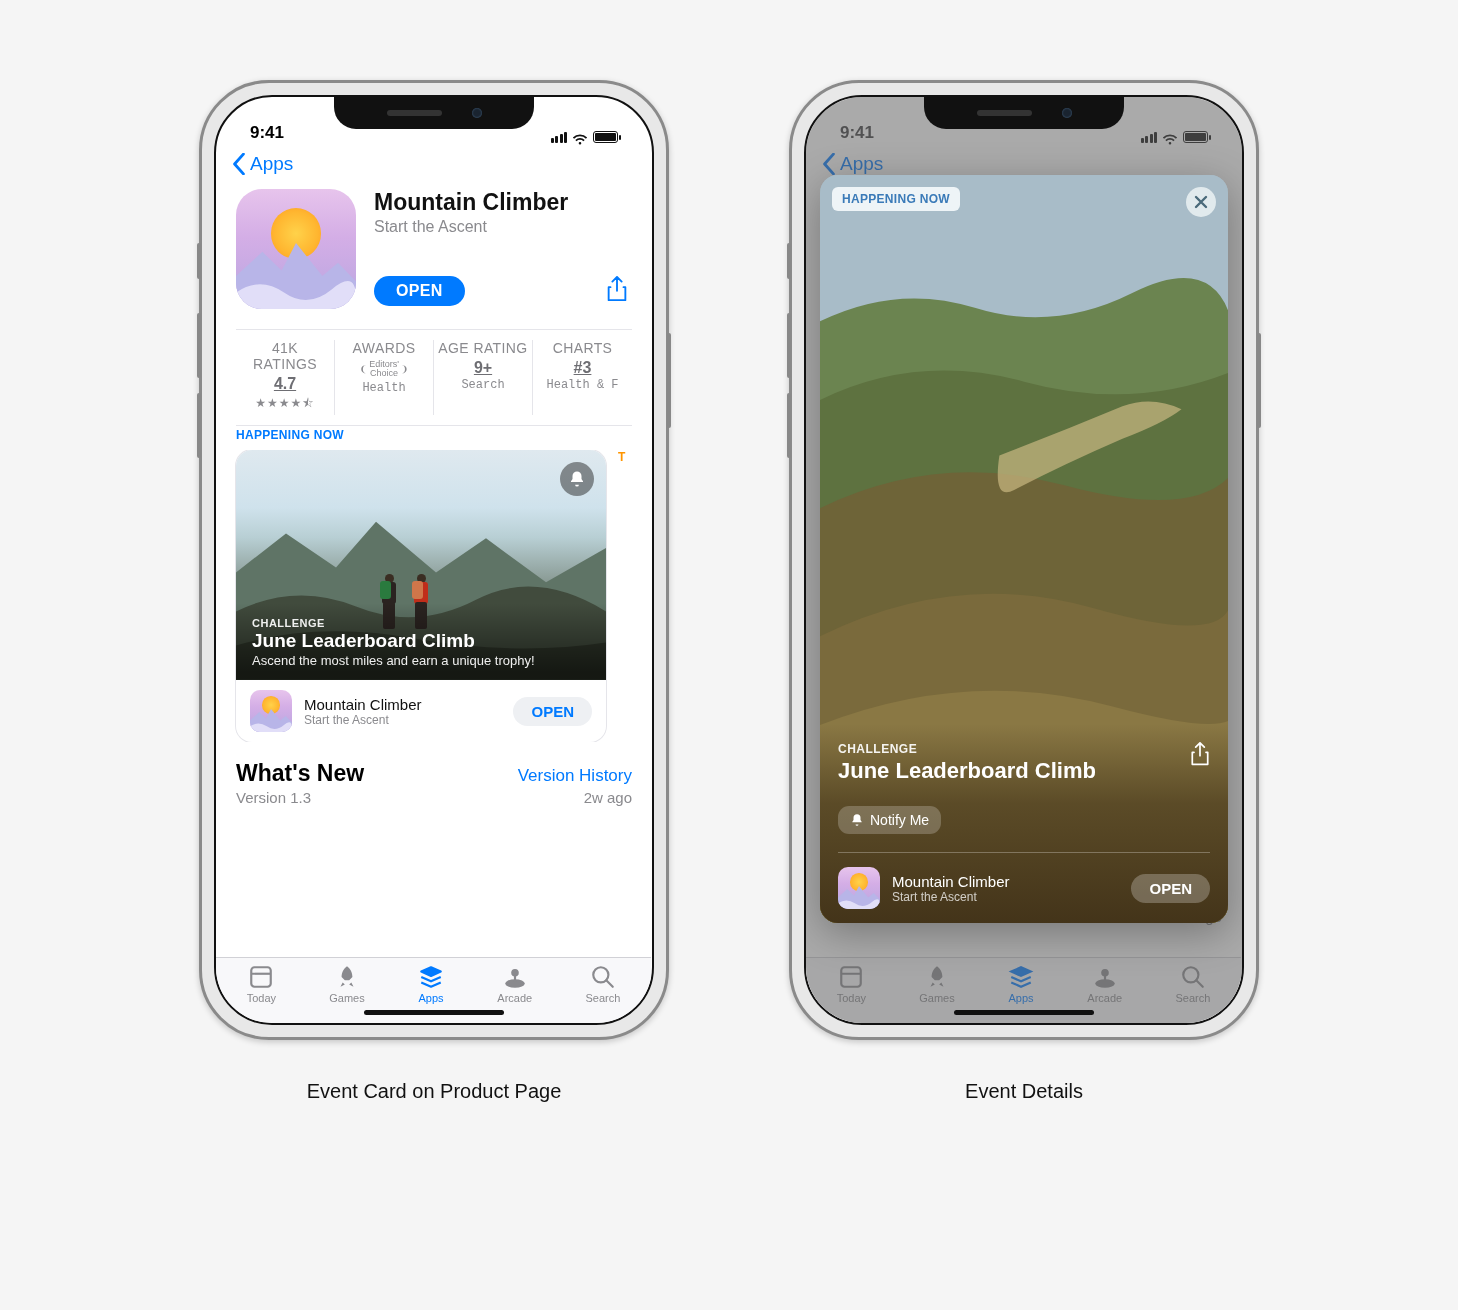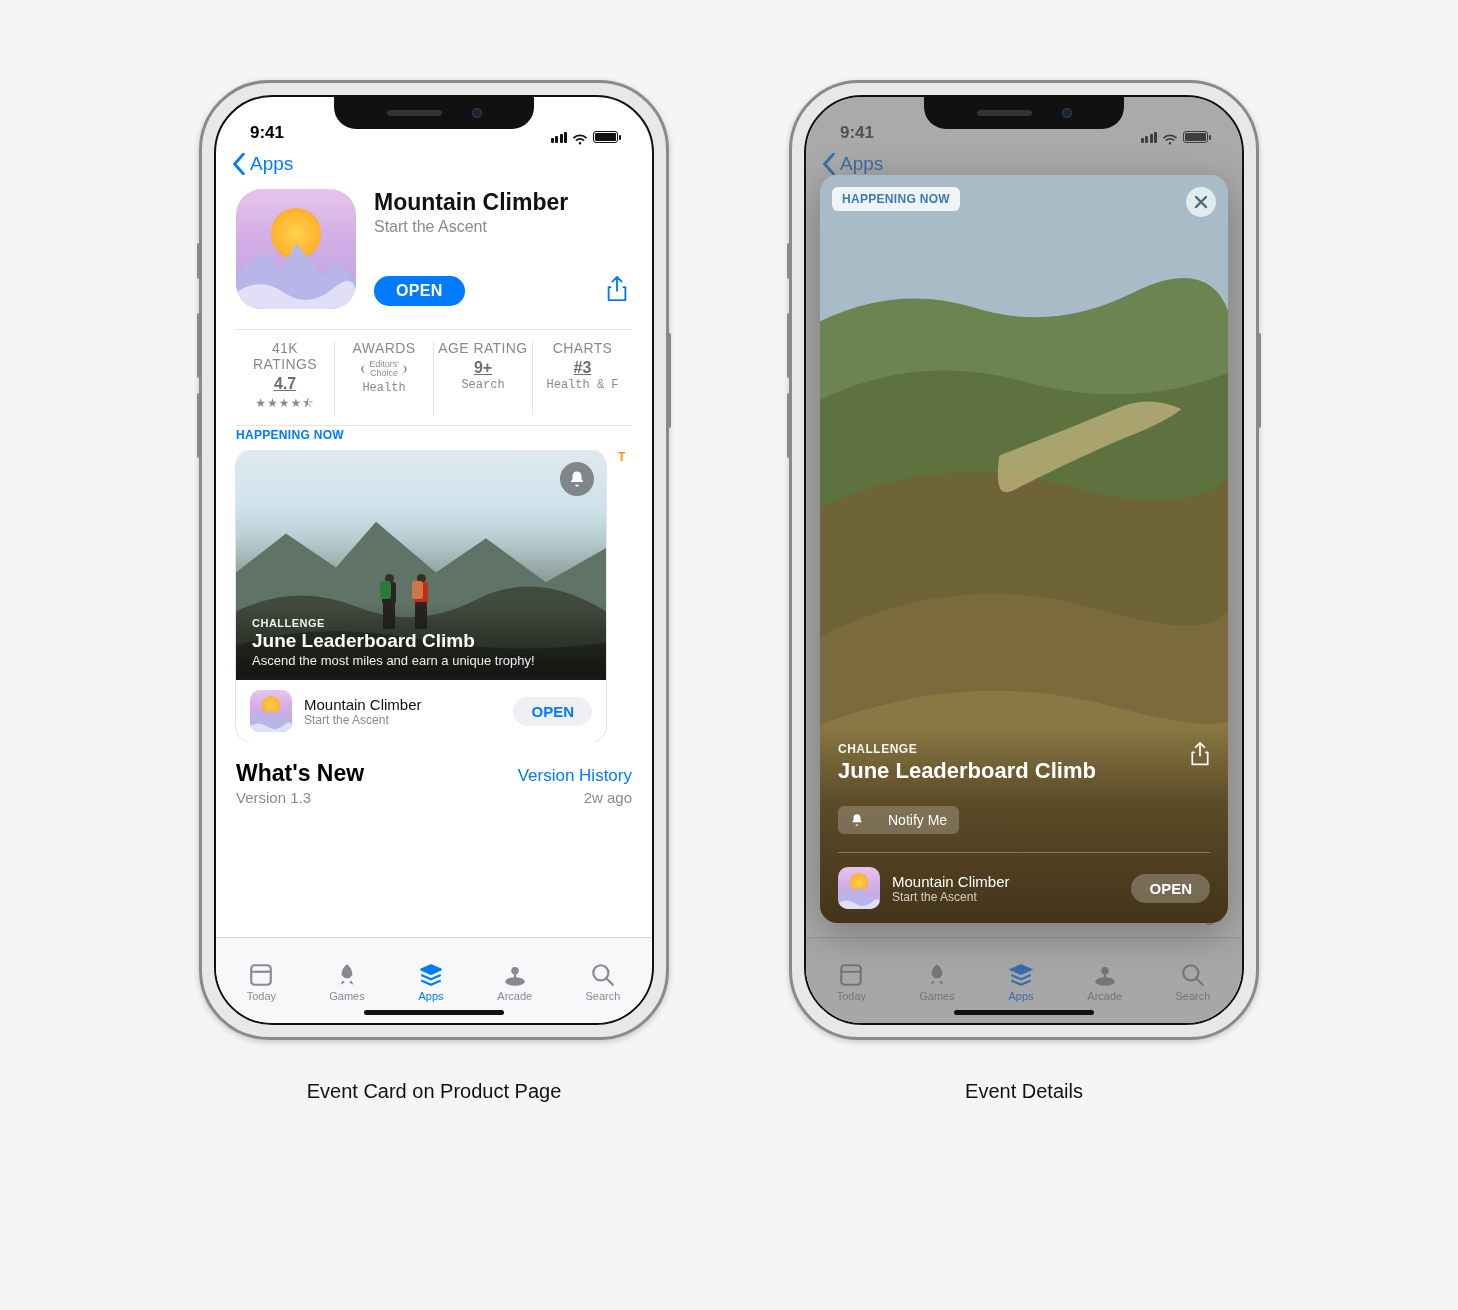--- a/index.html
+++ b/index.html
@@ -130,23 +130,23 @@
   .open-pill{background:#eef0f3;color:#007aff;font-weight:700;border:none;
     border-radius:15px;padding:6px 18px;font-size:15px;}
   .event-peek{width:20px;flex:0 0 20px;}
   .ep-badge{font-size:12px;font-weight:700;color:#ff9500;white-space:nowrap;}
   
   .wn{display:flex;justify-content:space-between;align-items:baseline;padding:18px 20px 0;}
   .wn-title{font-size:23px;font-weight:700;}
   .wn-link{color:#007aff;font-size:17px;}
   .wn-sub{display:flex;justify-content:space-between;padding:2px 20px;color:#8a8a8e;font-size:15px;}
   
-  .tabbar{position:absolute;left:0;right:1px;bottom:0;height:86px;
+  .tabbar{position:absolute;left:0;right:1px;bottom:0;height:66px;
     background:rgba(248,248,250,.94);border-top:.5px solid #d1d1d6;
-    display:flex;justify-content:space-around;align-items:flex-start;padding:24px 4px 0;z-index:15;}
+    display:flex;justify-content:space-around;align-items:flex-start;padding:6px 4px 0;z-index:15;}
   .tab{display:flex;flex-direction:column;align-items:center;gap:2px;color:#8a8a8e;font-size:11px;}
   .tab.active{color:#007aff;}
   .tab svg{width:26px;height:26px;}
   .home-ind{position:absolute;bottom:8px;left:50%;transform:translateX(-50%);
     width:140px;height:5px;background:#111;border-radius:3px;z-index:25;}
   .dim-overlay{position:absolute;inset:0;background:rgba(100,100,100,.55);z-index:20;}
   .modal{position:absolute;left:14px;right:14px;top:78px;bottom:100px;
     border-radius:18px;overflow:hidden;z-index:25;
     background:linear-gradient(180deg,#a6b8c4 0%,#7b9470 14%,#5f7a4a 30%,#6b6033 55%,#6d5a2e 80%,#5d4a28 100%);
     box-shadow:0 10px 40px rgba(0,0,0,.3);}
@@ -158,22 +158,22 @@
     background:rgba(230,238,240,.92);display:flex;align-items:center;justify-content:center;}
   .close-x svg{width:14px;height:14px;}
   .modal-body{position:absolute;left:0;right:0;bottom:0;padding:18px 18px 14px;color:#fff;
     background:linear-gradient(180deg,rgba(60,45,20,0) 0%, rgba(60,45,20,.6) 40%, rgba(55,40,18,.85) 100%);}
   .mb-row{display:flex;align-items:flex-start;gap:12px;}
   .mb-text{flex:1;}
   .mb-kicker{font-size:12px;font-weight:700;letter-spacing:.5px;opacity:.93;text-transform:uppercase;}
   .mb-title{font-size:22px;font-weight:600;margin:2px 0 6px;}
   .mb-desc{font-size:15px;line-height:1.35;opacity:.94;}
   .mb-share svg{width:20px;height:24px;}
-  .notify{display:inline-flex;align-items:center;gap:24px;margin-top:16px;
-    background:rgba(255,255,255,.22);border-radius:6px;padding:6px 12px;font-size:14px;font-weight:500;}
+  .notify{display:inline-flex;align-items:center;gap:6px;margin-top:16px;
+    background:rgba(255,255,255,.22);border-radius:11px;padding:6px 12px;font-size:14px;font-weight:500;}
   .notify svg{width:14px;height:14px;fill:#fff;}
   .mb-hr{height:1px;background:rgba(255,255,255,.28);margin:18px 0 14px;}
   .mb-footer{display:flex;align-items:center;gap:12px;}
   .mb-footer .ef-name{color:#fff;}
   .mb-footer .ef-sub{color:rgba(255,255,255,.75);}
   .open-pill.dark{background:rgba(255,255,255,.25);color:#fff;}
   .screen2 .status-bar{color:#3a3a3c;}
   .bg2{position:absolute;inset:0;}
 </style>
 </head>

